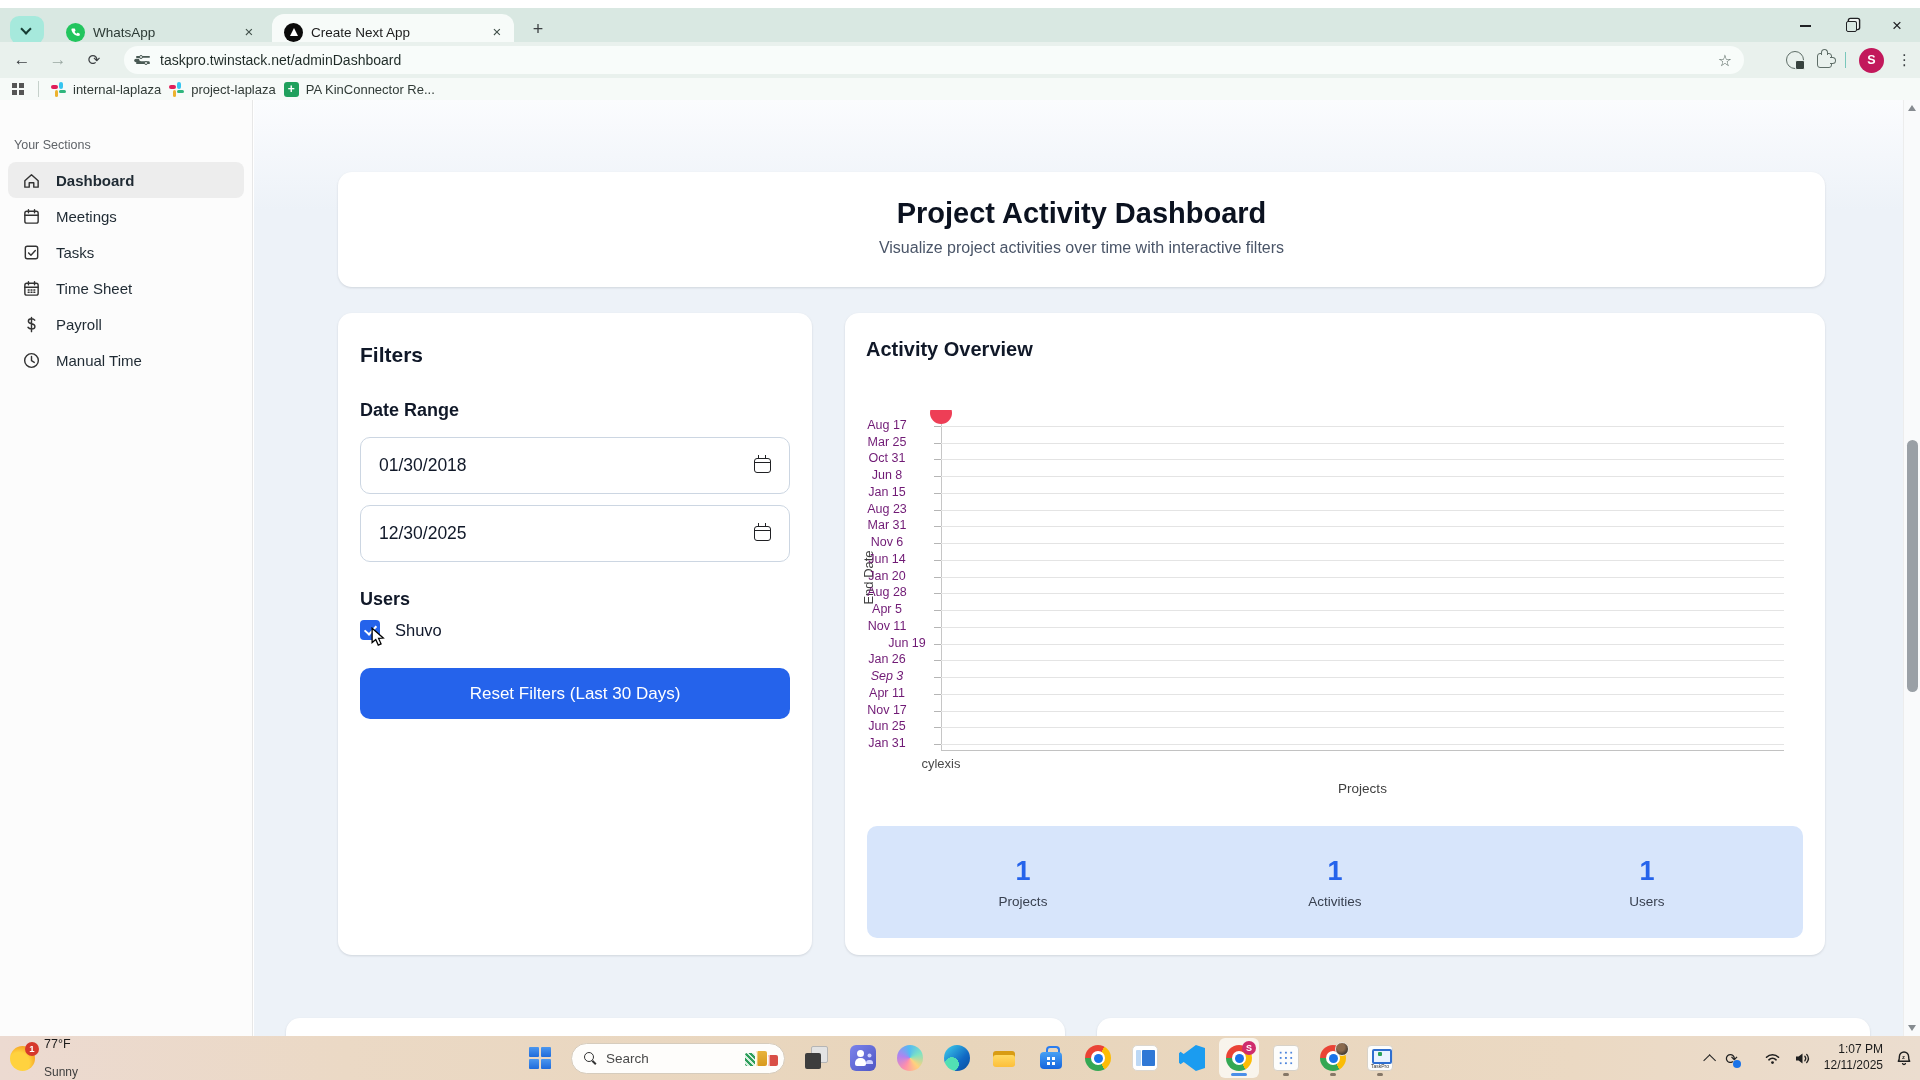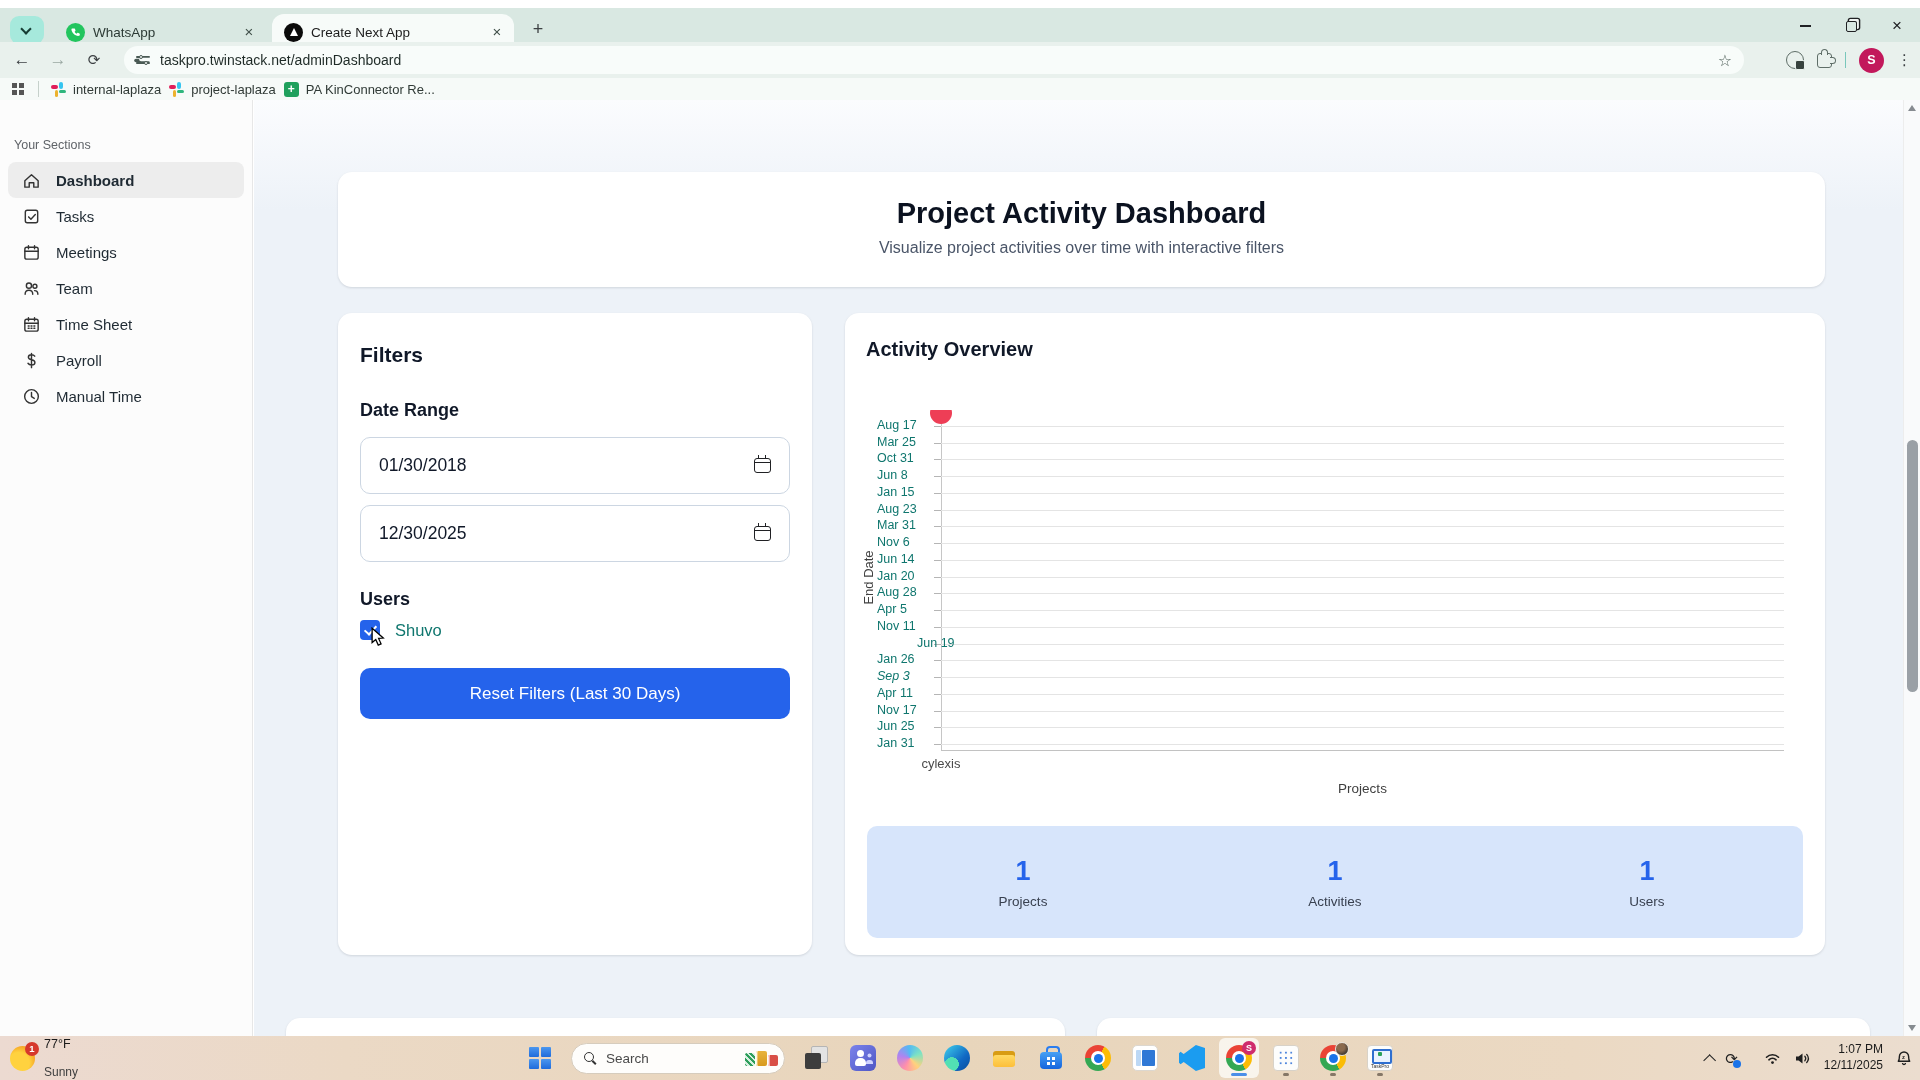--- a/index.html
+++ b/index.html
@@ -82,31 +82,31 @@
   .f-input{margin-top:16px;height:57px;border:1.5px solid #ccd6e2;border-radius:10px;display:flex;align-items:center;padding:0 18px;}
   .f-input input{border:none;outline:none;background:transparent;font-size:17.5px;color:#101828;width:300px;font-family:inherit;}
   .f-input.second{margin-top:11px;}
   .cal-ic{margin-left:auto;width:17px;height:15px;border:1.7px solid #202124;border-radius:3px;position:relative;}
   .cal-ic::before{content:'';position:absolute;left:2.5px;top:-4px;width:1.8px;height:3.5px;background:#202124;box-shadow:7px 0 0 #202124;}
   .cal-ic::after{content:'';position:absolute;left:0;right:0;top:2.5px;height:1.6px;background:#202124;}
   .f-users{margin-top:27px;font-size:18px;font-weight:700;color:#101828;}
   .chk-row{margin-top:9px;display:flex;align-items:center;gap:15px;position:relative;height:22px;}
   .chk{width:20px;height:20px;background:#2563eb;border-radius:4px;position:relative;flex:none;}
   .chk::after{content:'';position:absolute;left:6.7px;top:2.6px;width:5px;height:10px;border:solid #fff;border-width:0 2.4px 2.4px 0;transform:rotate(42deg);}
-  .chk-label{font-size:16.5px;color:#0f766e;}
+  .chk-label{font-size:16.5px;color:#0f172a;}
   .mouse-cursor{position:absolute;left:9px;top:8px;z-index:6;}
   .f-btn{margin-top:27px;height:51px;background:#2563eb;border-radius:10px;color:#fff;font-size:17px;display:flex;align-items:center;justify-content:center;}
 
   
   .card-chart{left:591px;top:213px;width:980px;height:642px;}
   .c-title{position:absolute;left:21px;top:25px;font-size:20px;font-weight:700;color:#101828;}
   .ylab{position:absolute;left:-37px;top:257px;width:120px;text-align:center;font-size:13px;color:#3f3f3f;transform:rotate(-90deg);}
   .grid-h{position:absolute;left:96px;width:843px;height:1px;background:#e4e4e4;}
   .tick-h{position:absolute;left:89px;width:7px;height:1px;background:#b5b5b5;}
-  .ytick{position:absolute;left:0;width:84px;text-align:left;font-size:12.5px;color:#0f766e;margin-left:32px;}
+  .ytick{position:absolute;left:0;width:84px;text-align:center;font-size:12.5px;color:#701a75;}
   .axis-y{position:absolute;left:96px;top:97px;width:1px;height:341px;background:#c6c6c6;}
   .axis-x{position:absolute;left:96px;top:437px;width:843px;height:1px;background:#c2c2c2;}
   .pt-clip{position:absolute;left:85px;top:97px;width:60px;height:50px;overflow:hidden;}
   .pt{position:absolute;left:0;top:-8px;width:22px;height:22px;border-radius:50%;background:#ee3e56;}
   .xtick{position:absolute;left:46px;top:443px;width:100px;text-align:center;font-size:13px;color:#4a4a4a;}
   .xlab{position:absolute;left:96px;top:468px;width:843px;text-align:center;font-size:13.5px;color:#3f3f3f;}
   .stats{position:absolute;left:22px;top:513px;width:936px;height:112px;background:#d7e5fb;border-radius:10px;display:flex;align-items:center;}
   .stat{flex:1;text-align:center;}
   .stat-val{font-size:27px;font-weight:700;color:#2563eb;}
   .stat-lab{margin-top:7px;font-size:13.5px;color:#394150;}
@@ -268,40 +268,31 @@
   <div class="side-head">Your Sections</div>
   <div id="side-items">
       <div class="side-item active">
         <svg width="19" height="19" viewBox="0 0 20 20" fill="none" stroke="#333" stroke-width="1.5" stroke-linecap="round" stroke-linejoin="round">
           <path d="M3 10.3 10 4l7 6.3V17h-4.6v-4.6H7.6V17H3z"></path>
         </svg>
         <span>Dashboard</span>
       </div>
       <div class="side-item">
         <svg width="19" height="19" viewBox="0 0 20 20" fill="none" stroke="#333" stroke-width="1.5" stroke-linecap="round" stroke-linejoin="round">
+          <rect x="3" y="4.5" width="14" height="12.5" rx="2"></rect>
+          <path d="M6.8 2.8v3.2M13.2 2.8v3.2M3 8.6h14"></path>
+        </svg>
+        <span>Meetings</span>
+      </div>
+      <div class="side-item">
+        <svg width="19" height="19" viewBox="0 0 20 20" fill="none" stroke="#333" stroke-width="1.5" stroke-linecap="round" stroke-linejoin="round">
           <rect x="3.5" y="3.5" width="13" height="13" rx="2"></rect>
           <path d="M7 10.4l2.4 2.4L14 8"></path>
         </svg>
         <span>Tasks</span>
-      </div>
-      <div class="side-item">
-        <svg width="19" height="19" viewBox="0 0 20 20" fill="none" stroke="#333" stroke-width="1.5" stroke-linecap="round" stroke-linejoin="round">
-          <rect x="3" y="4.5" width="14" height="12.5" rx="2"></rect>
-          <path d="M6.8 2.8v3.2M13.2 2.8v3.2M3 8.6h14"></path>
-        </svg>
-        <span>Meetings</span>
-      </div>
-      <div class="side-item">
-        <svg width="19" height="19" viewBox="0 0 20 20" fill="none" stroke="#333" stroke-width="1.5" stroke-linecap="round" stroke-linejoin="round">
-          <circle cx="7.3" cy="7" r="2.7"></circle>
-          <path d="M3.3 16c0-2.6 1.9-4.2 4-4.2s4 1.6 4 4.2"></path>
-          <circle cx="13.6" cy="7.6" r="2.1"></circle>
-          <path d="M13.2 12.2c2 0 3.5 1.5 3.5 3.8"></path>
-        </svg>
-        <span>Team</span>
       </div>
       <div class="side-item">
         <svg width="19" height="19" viewBox="0 0 20 20" fill="none" stroke="#333" stroke-width="1.5" stroke-linecap="round" stroke-linejoin="round">
           <rect x="3" y="4.5" width="14" height="12.5" rx="2"></rect>
           <path d="M6.8 2.8v3.2M13.2 2.8v3.2M3 8.6h14M6.5 11.5h1M9.5 11.5h1M12.5 11.5h1M6.5 14h1M9.5 14h1M12.5 14h1"></path>
         </svg>
         <span>Time Sheet</span>
       </div>
       <div class="side-item">
         <svg width="19" height="19" viewBox="0 0 20 20" fill="none" stroke="#333" stroke-width="1.5" stroke-linecap="round" stroke-linejoin="round">

